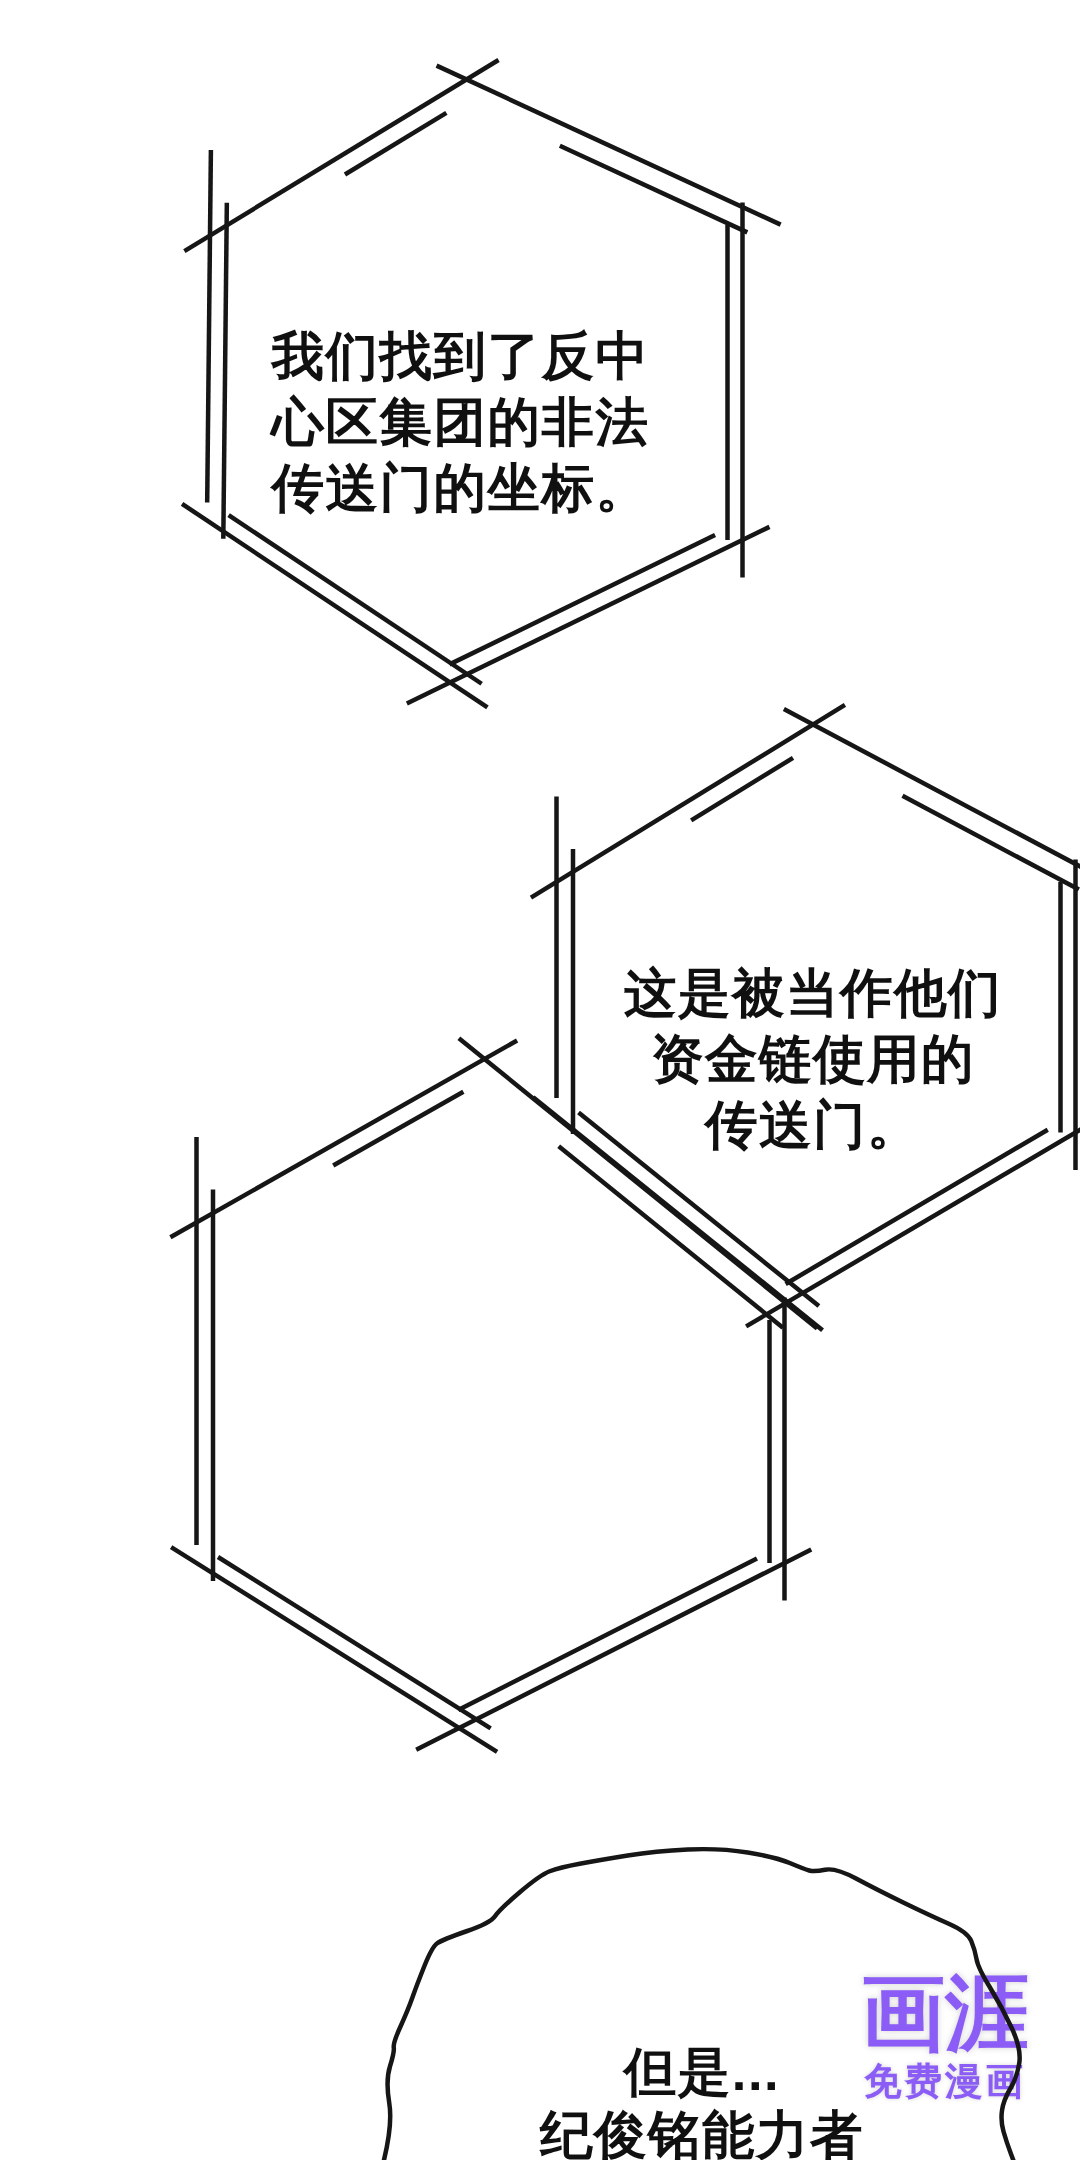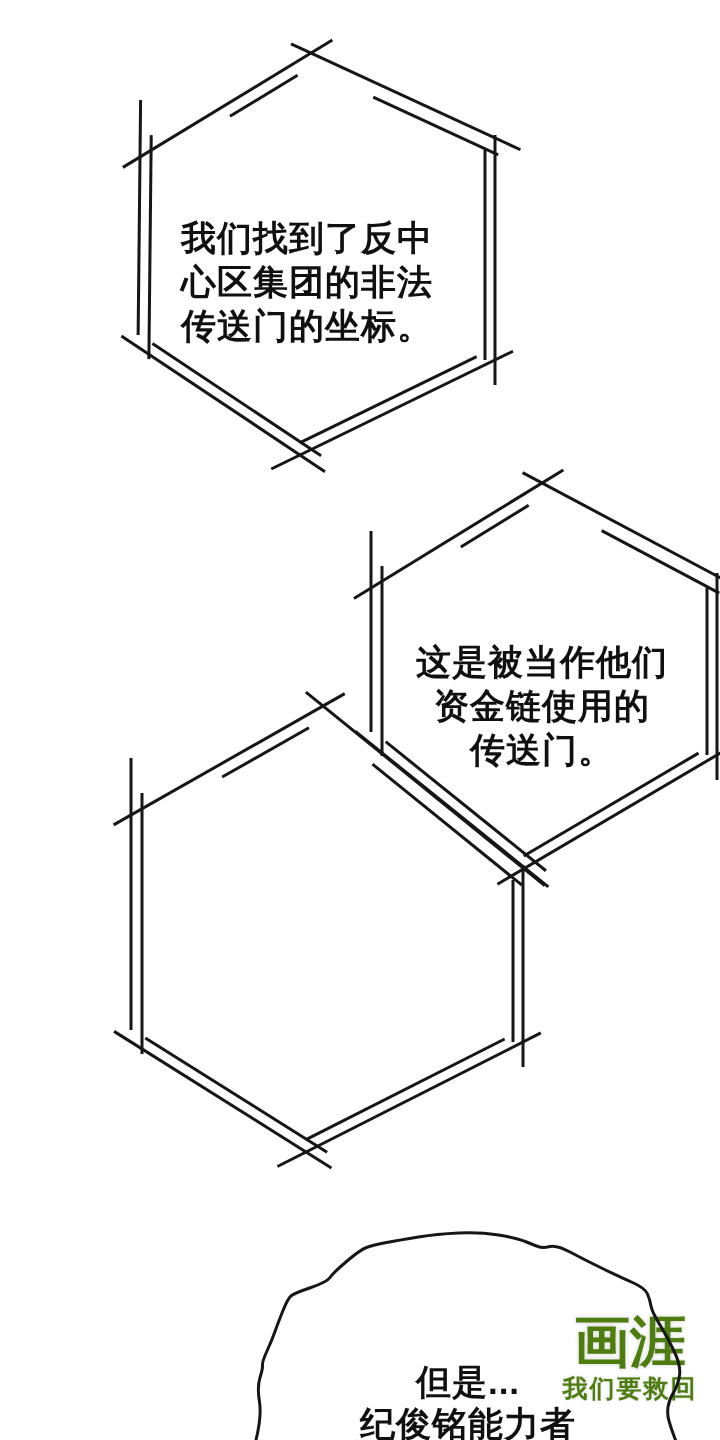--- a/index.html
+++ b/index.html
@@ -47,23 +47,23 @@
     margin-top:2px;
     letter-spacing:2px;
     text-shadow:0 0 3px rgba(205,205,205,.85);
   }
 </style>
 </head>
 <body>
 
 <div class="page" style="background: rgb(255, 255, 255);">
 
-  <div class="watermark" style="color: #4d7c0f; text-align: center;">
+  <div class="watermark" style="color: #8b5cf6; text-align: center;">
     <div class="wm-logo">画涯</div>
-    <div class="wm-sub">我们要救回</div>
+    <div class="wm-sub">免费漫画</div>
   </div>
 
   <svg id="bubble-layer" width="720" height="1440" viewBox="0 0 720 1440">
       <line x1="291.02807159783595" y1="43.77383742291336" x2="520.4188179663906" y2="149.7423887344739" stroke="#161616" stroke-width="3"></line>
       <line x1="373.21492518559495" y1="97.16223595053611" x2="498.2069549064739" y2="154.9031192455074" stroke="#161616" stroke-width="3"></line>
       <line x1="495" y1="135" x2="495" y2="385" stroke="#161616" stroke-width="3"></line>
       <line x1="485" y1="150" x2="485" y2="360" stroke="#161616" stroke-width="3"></line>
       <line x1="512.9797973767454" y1="351.24061153440607" x2="271.2323241972074" y2="469.01502154495023" stroke="#161616" stroke-width="3"></line>
       <line x1="476.6974883113643" y1="356.6806527919855" x2="299.6772856881097" y2="442.92126432639157" stroke="#161616" stroke-width="3"></line>
       <line x1="324.9615088301353" y1="471.6410058867569" x2="121.35899411324313" y2="335.9059960754954" stroke="#161616" stroke-width="3"></line>

